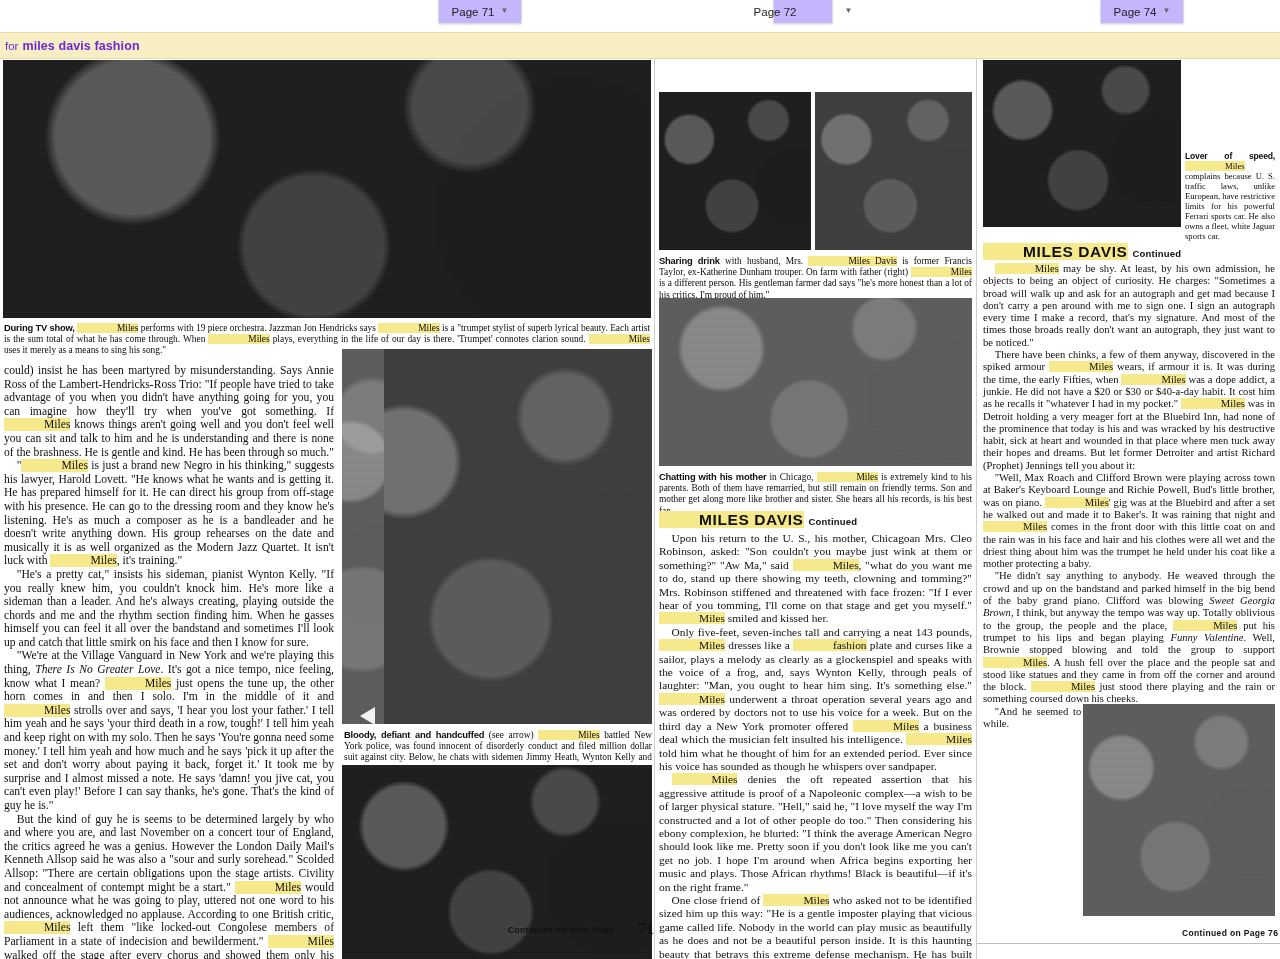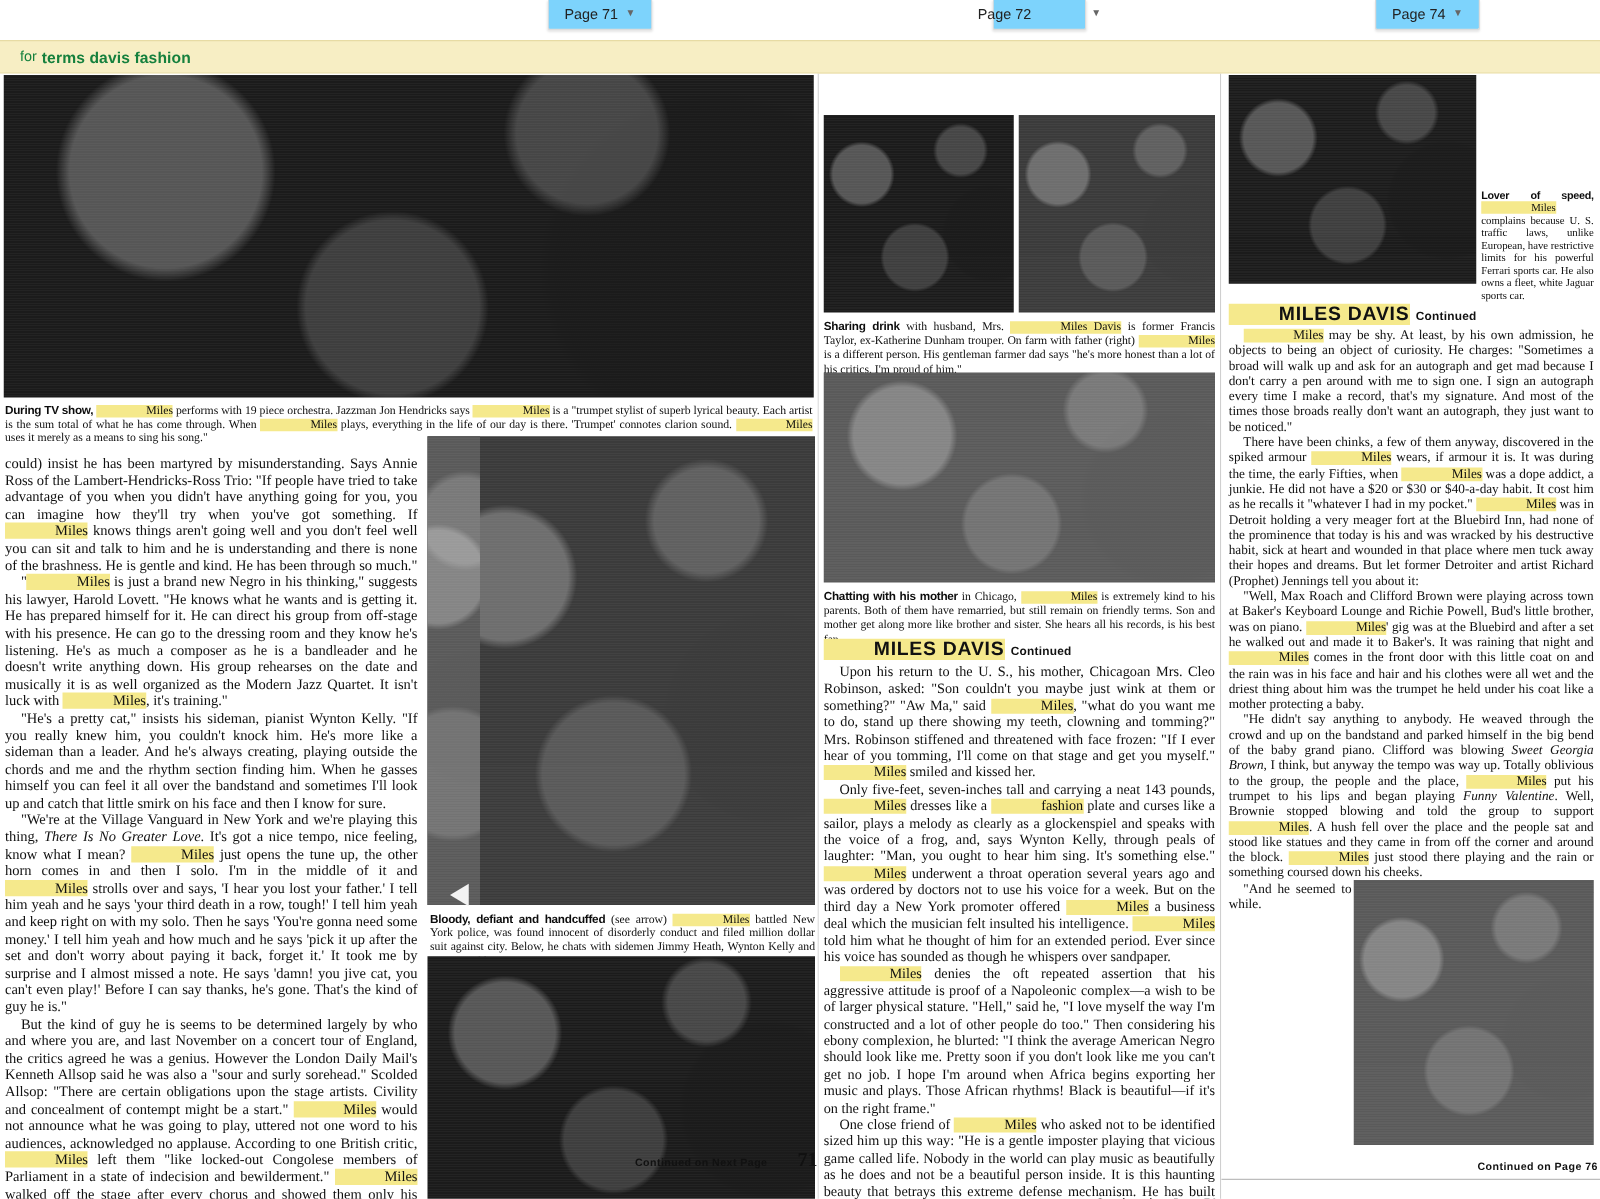--- a/index.html
+++ b/index.html
@@ -11,53 +11,53 @@
     overflow: hidden;
   }
 
   
   #tabstrip {
     position: absolute; left: 0; top: 0; width: 1280px; height: 24px;
     background: #ffffff;
   }
   .page-tab {
     position: absolute; top: 0; height: 24px;
-    background: #7dd3fc;
+    background: #c4b5fd;
     border: 1px solid #dcdcdc;
     border-top: none;
     border-radius: 0 0 2px 2px;
     display: flex; align-items: center; justify-content: center;
     gap: 6px;
     padding: 0 10px;
     font-family: "Liberation Sans", sans-serif;
     font-size: 11.5px;
     color: #222;
     box-shadow: 0 1px 2px rgba(0,0,0,0.10);
     cursor: pointer;
     white-space: nowrap;
   }
   .page-tab .chev {
     font-size: 8px; color: #666; line-height: 1;
     transform: translateY(-1px);
   }
   #tab0 { left: 438px; width: 84px; }
-  #tab1 { left: 794px; width: 75px; gap: 48px; }
+  #tab1 { left: 773px; width: 60px; gap: 48px; }
   #tab2 { left: 1100px; width: 84px; text-align: right; }
 
   
   #searchbar {
     position: absolute; left: 0; top: 32px; width: 1280px; height: 27px;
     background: #f7eec4;
     border-top: 1px solid #e7dba4;
     border-bottom: 1px solid #e7dba4;
     display: flex; align-items: center;
-    padding-left: 16px;
+    padding-left: 5px;
     font-family: "Liberation Sans", sans-serif;
     font-size: 12px;
-    color: #15803d;
+    color: #6d28d9;
   }
   #searchbar .q-prefix { font-weight: 400; margin-right: 4px; font-size: 11.5px; }
   #searchbar .q-term { font-weight: 700; font-size: 12.5px; letter-spacing: .1px; }
 
   
   #scan {
     position: absolute; left: 0; top: 59px; width: 1280px; height: 900px;
     background: #ffffff;
   }
 
@@ -177,21 +177,21 @@
     <span class="chev">▼</span>
   </div>
   <div class="page-tab" id="tab2">
     <span>Page 74</span>
     <span class="chev">▼</span>
   </div>
 </div>
 
 <div id="searchbar">
   <span class="q-prefix">for</span>
-  <span class="q-term">terms davis fashion</span>
+  <span class="q-term">miles davis fashion</span>
 </div>
 
 <div id="scan">
 
   <div class="seam" id="seamA"></div>
   <div class="seam" id="seamB"></div>
 
   <div class="scanpage" id="pg71">
 
     <div class="photo dark" style="left:3px; top:1px; width:648px; height:258px;"></div>

